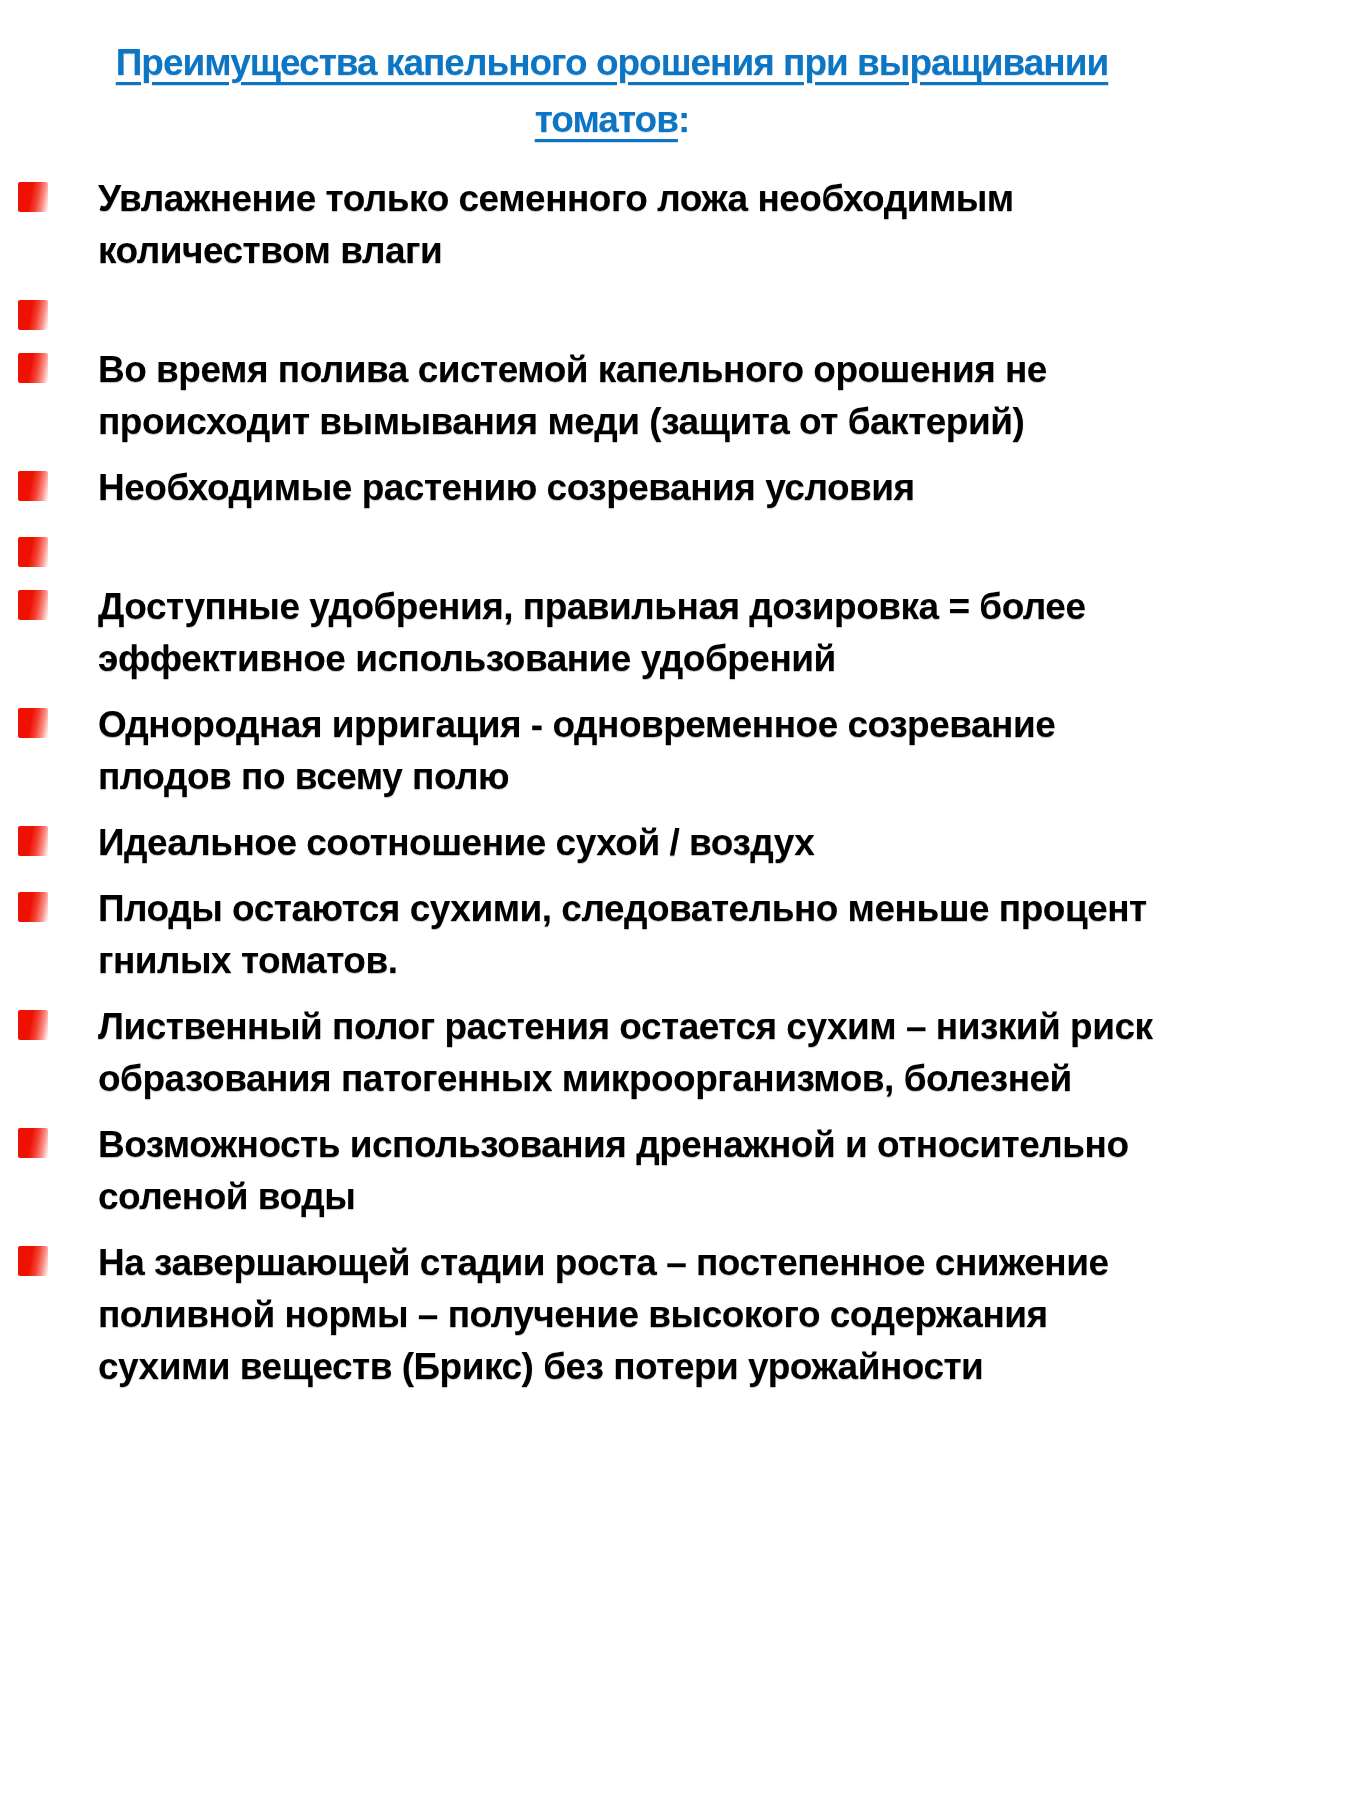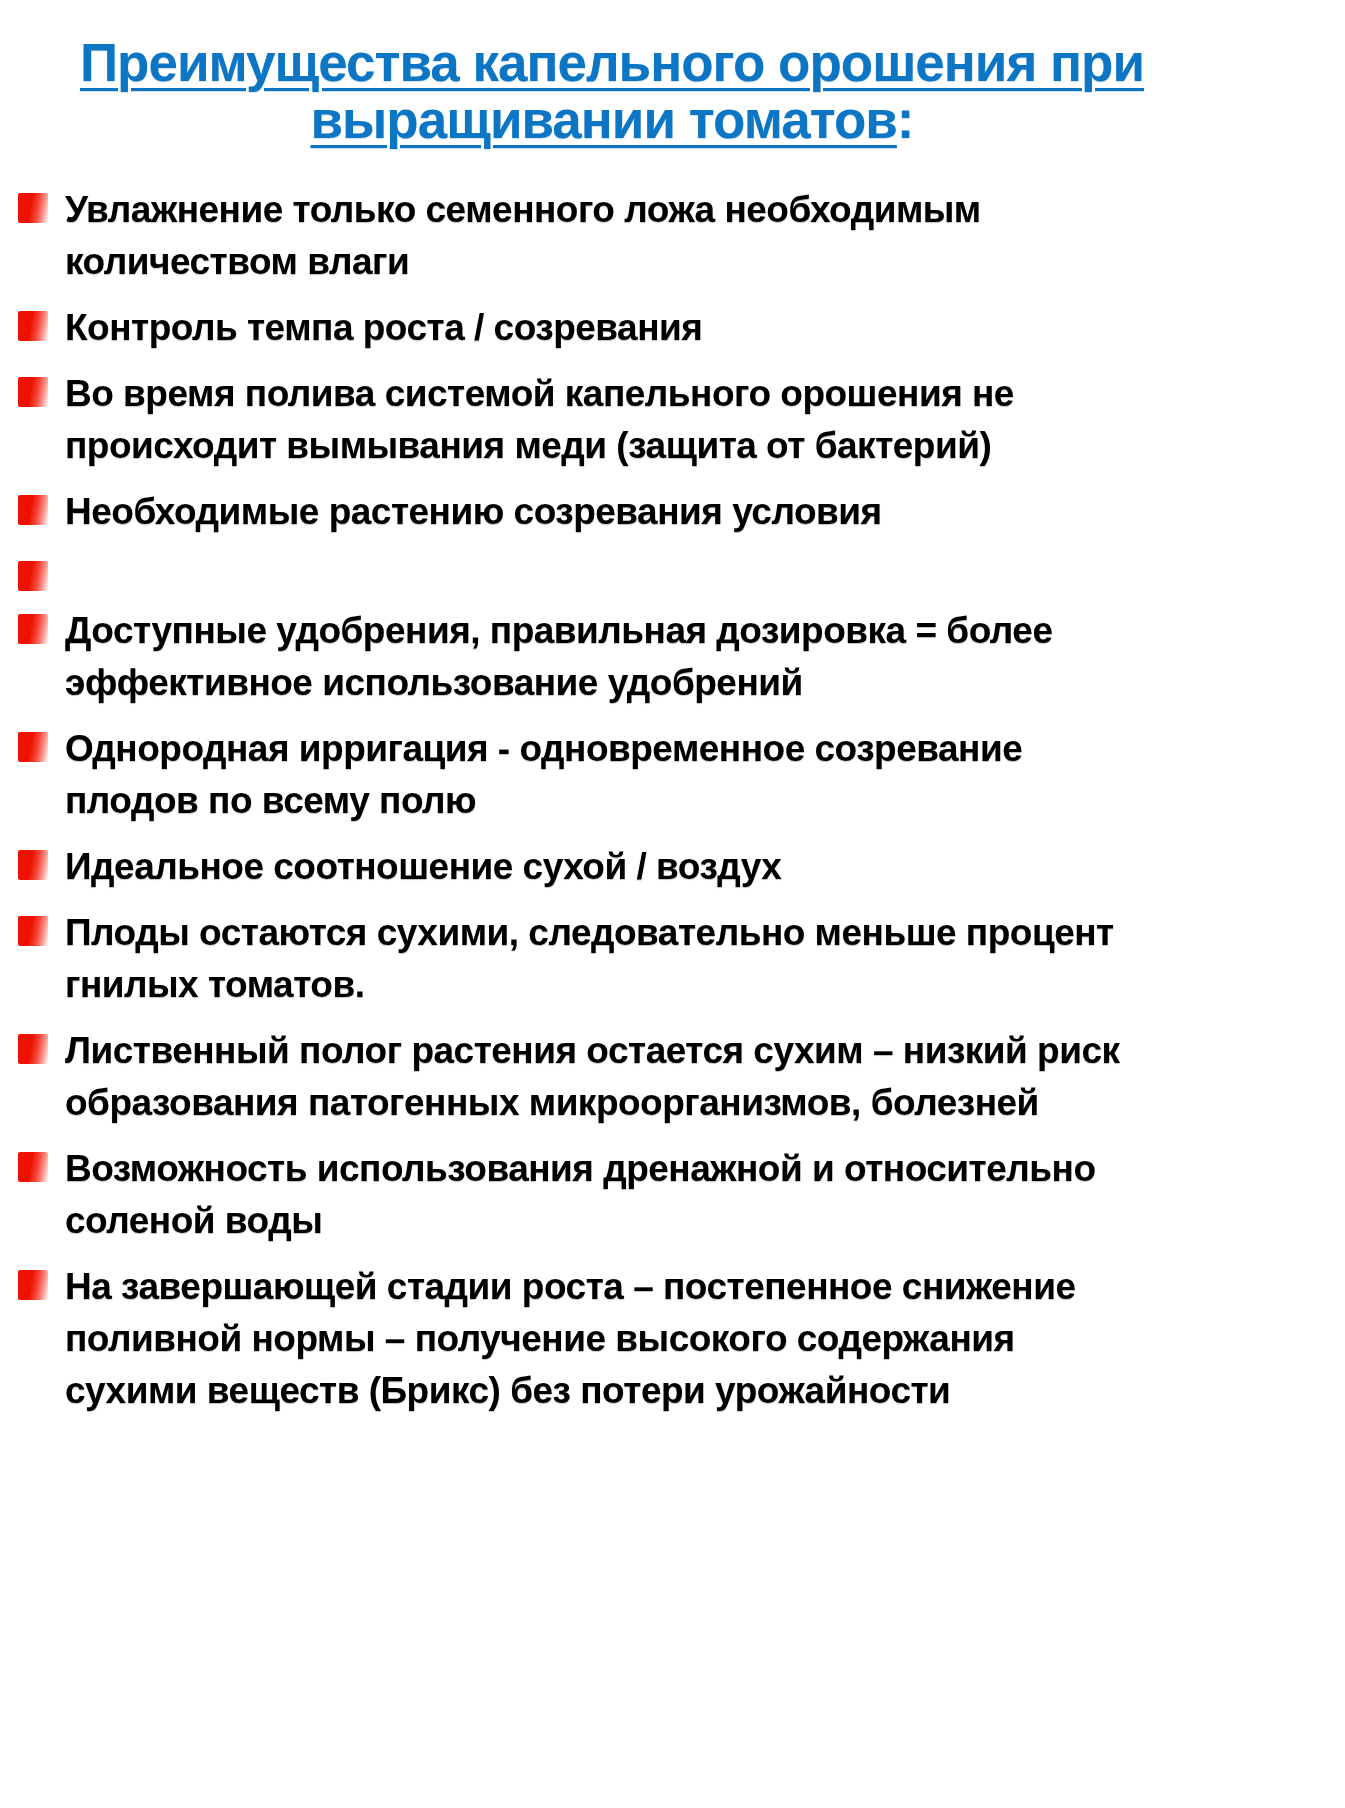--- a/index.html
+++ b/index.html
@@ -17,21 +17,21 @@
     width: 1345px;
     height: 1808px;
     background: #ffffff;
     box-sizing: border-box;
     padding-top: 22px;
   }
   .title {
     width: 1144px;
     margin-left: 40px;
     text-align: center;
-    font-size: 53px;
+    font-size: 37px;
     line-height: 57px;
     font-weight: bold;
     letter-spacing: -1px;
     color: #0d76c4;
     text-shadow: 0 1px 1px rgba(120,160,200,0.35);
     margin-top: 12px;
   }
   .title .underlined {
     text-decoration: underline;
     text-decoration-thickness: 3px;
@@ -39,20 +39,21 @@
   }
   .bullet-list {
     list-style: none;
     margin: 18px 0 0 0;
     padding: 0 0 0 18px;
   }
   .item {
     display: flex;
     align-items: flex-start;
     margin-bottom: 14px;
+    gap: 33px;
   }
   .bullet {
     flex: 0 0 auto;
     width: 30px;
     height: 30px;
     margin-top: 9px;
     margin-right: 17px;
     border-radius: 2px;
     background: linear-gradient(100deg, #ee1000 42%, #f44336 62%, #fa8d84 80%, #ffffff 100%);
     filter: blur(0.4px);
@@ -77,21 +78,20 @@
     <span class="underlined">Преимущества капельного орошения при выращивании томатов</span><span>:</span>
   </h1>
 
   <ul class="bullet-list">
     <li class="item">
       <span class="bullet"></span>
       <span class="item-text">Увлажнение только семенного ложа необходимым количеством влаги</span>
     </li>
     <li class="item">
       <span class="bullet"></span>
-      <span class="item-text">Контроль темпа роста / созревания</span>
     </li>
     <li class="item">
       <span class="bullet"></span>
       <span class="item-text">Во время полива системой капельного орошения не происходит вымывания меди (защита от бактерий)</span>
     </li>
     <li class="item">
       <span class="bullet"></span>
       <span class="item-text">Необходимые растению созревания условия</span>
     </li>
     <li class="item">

